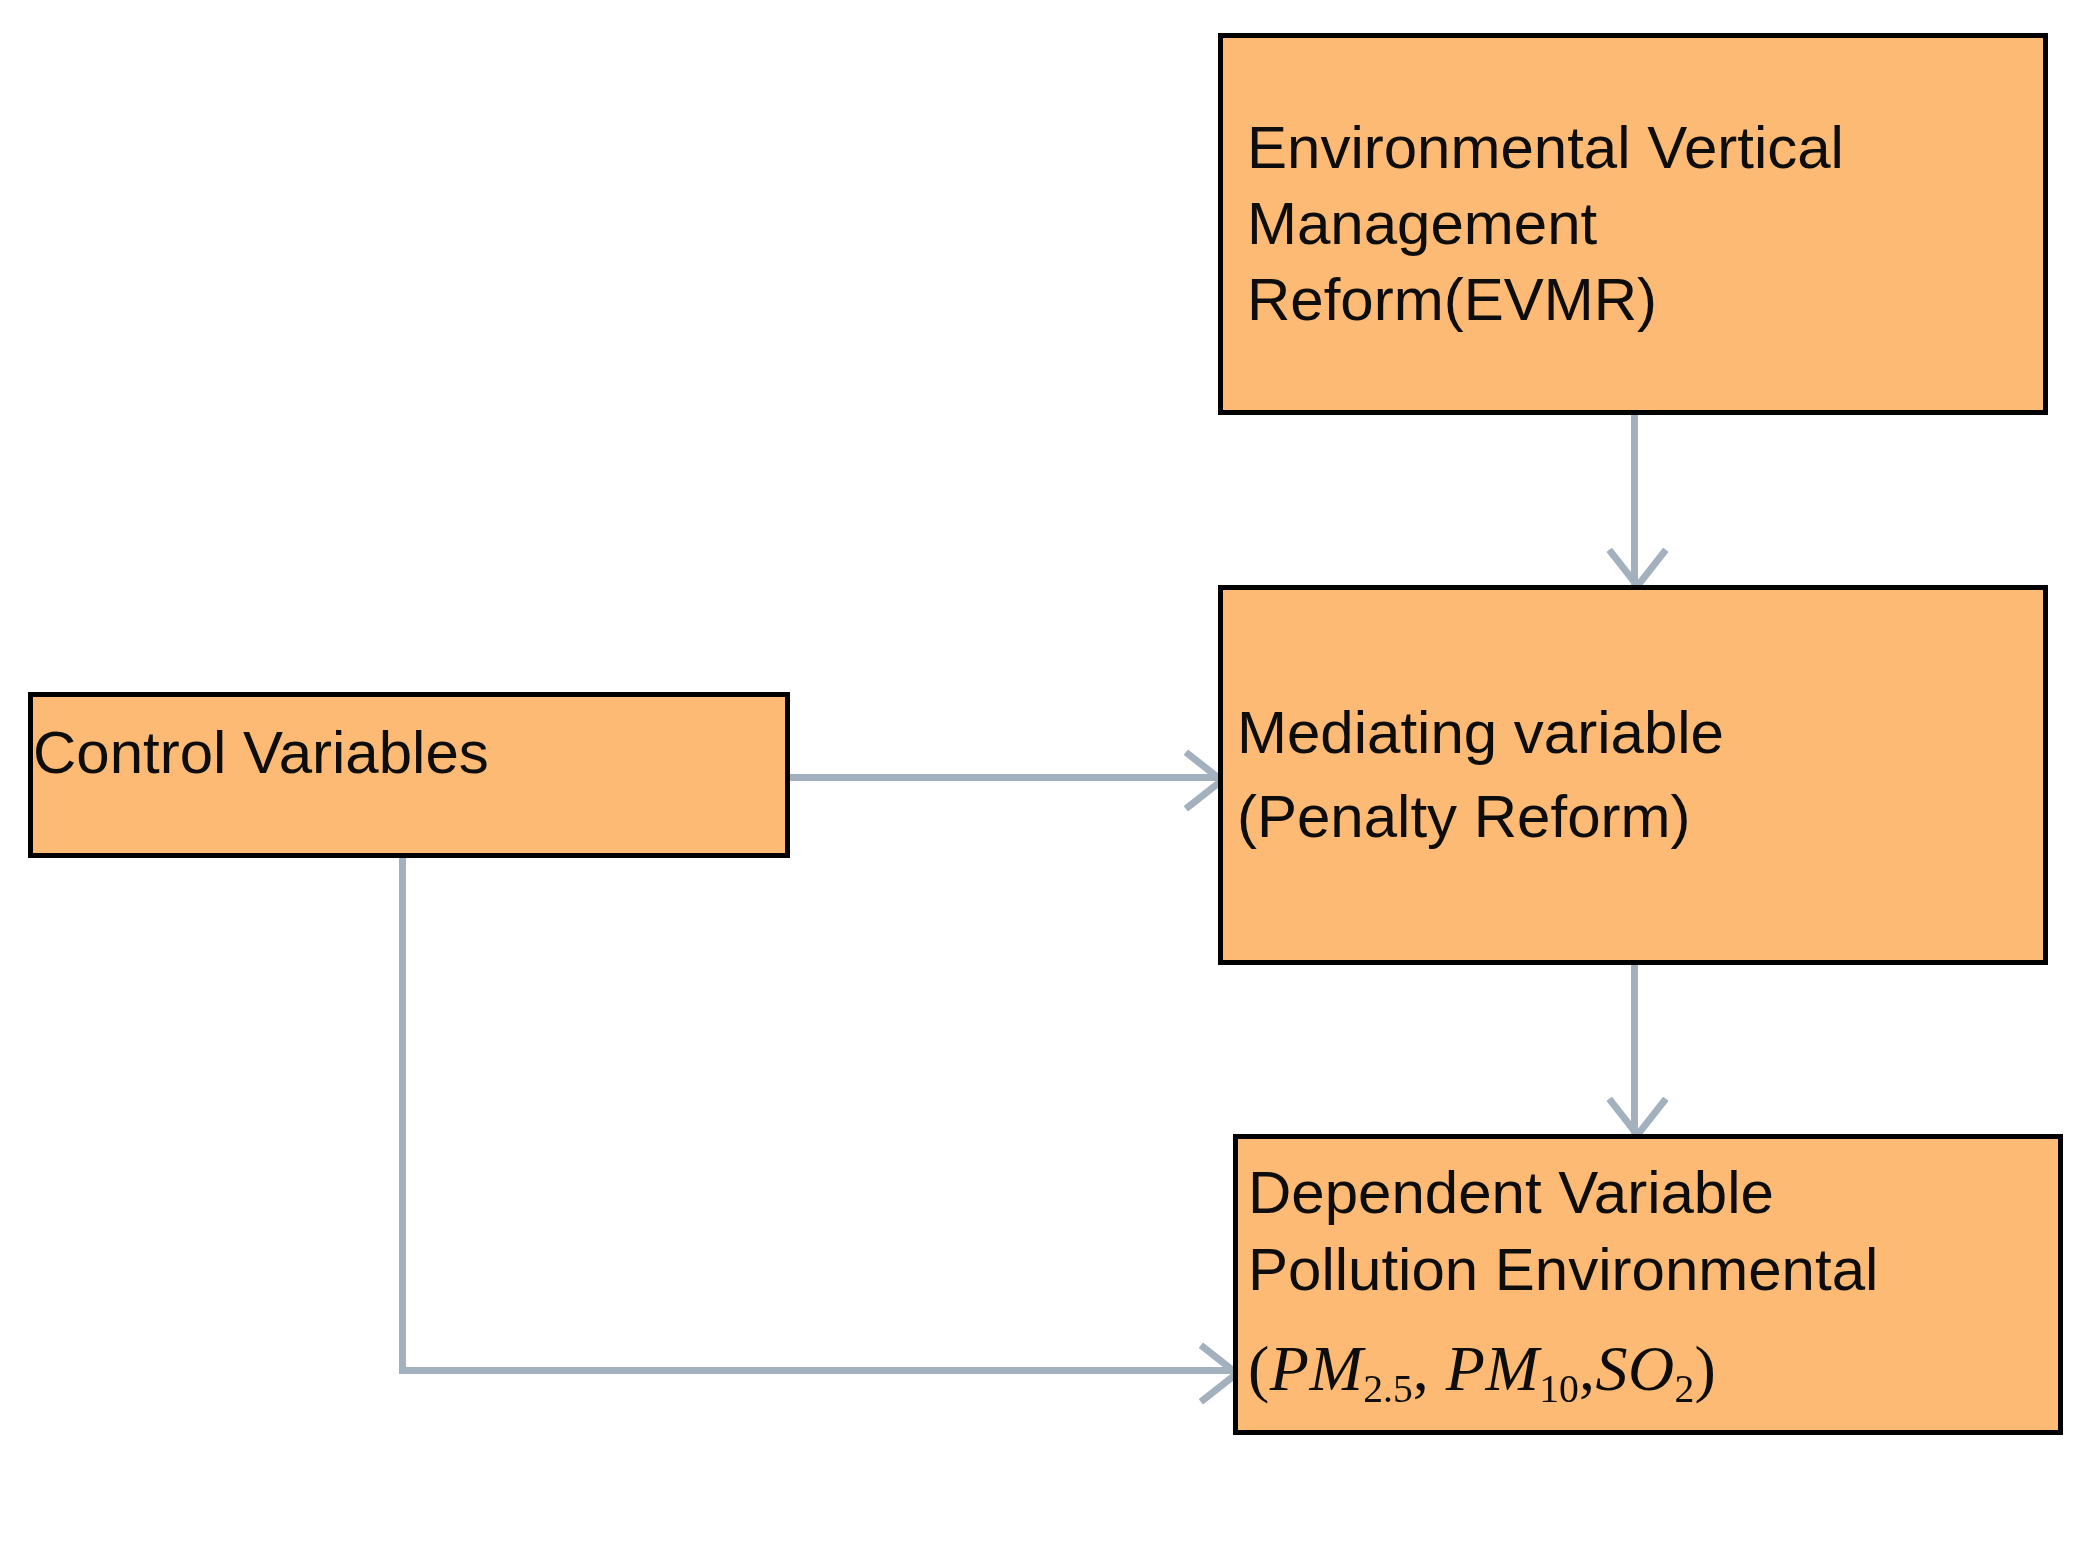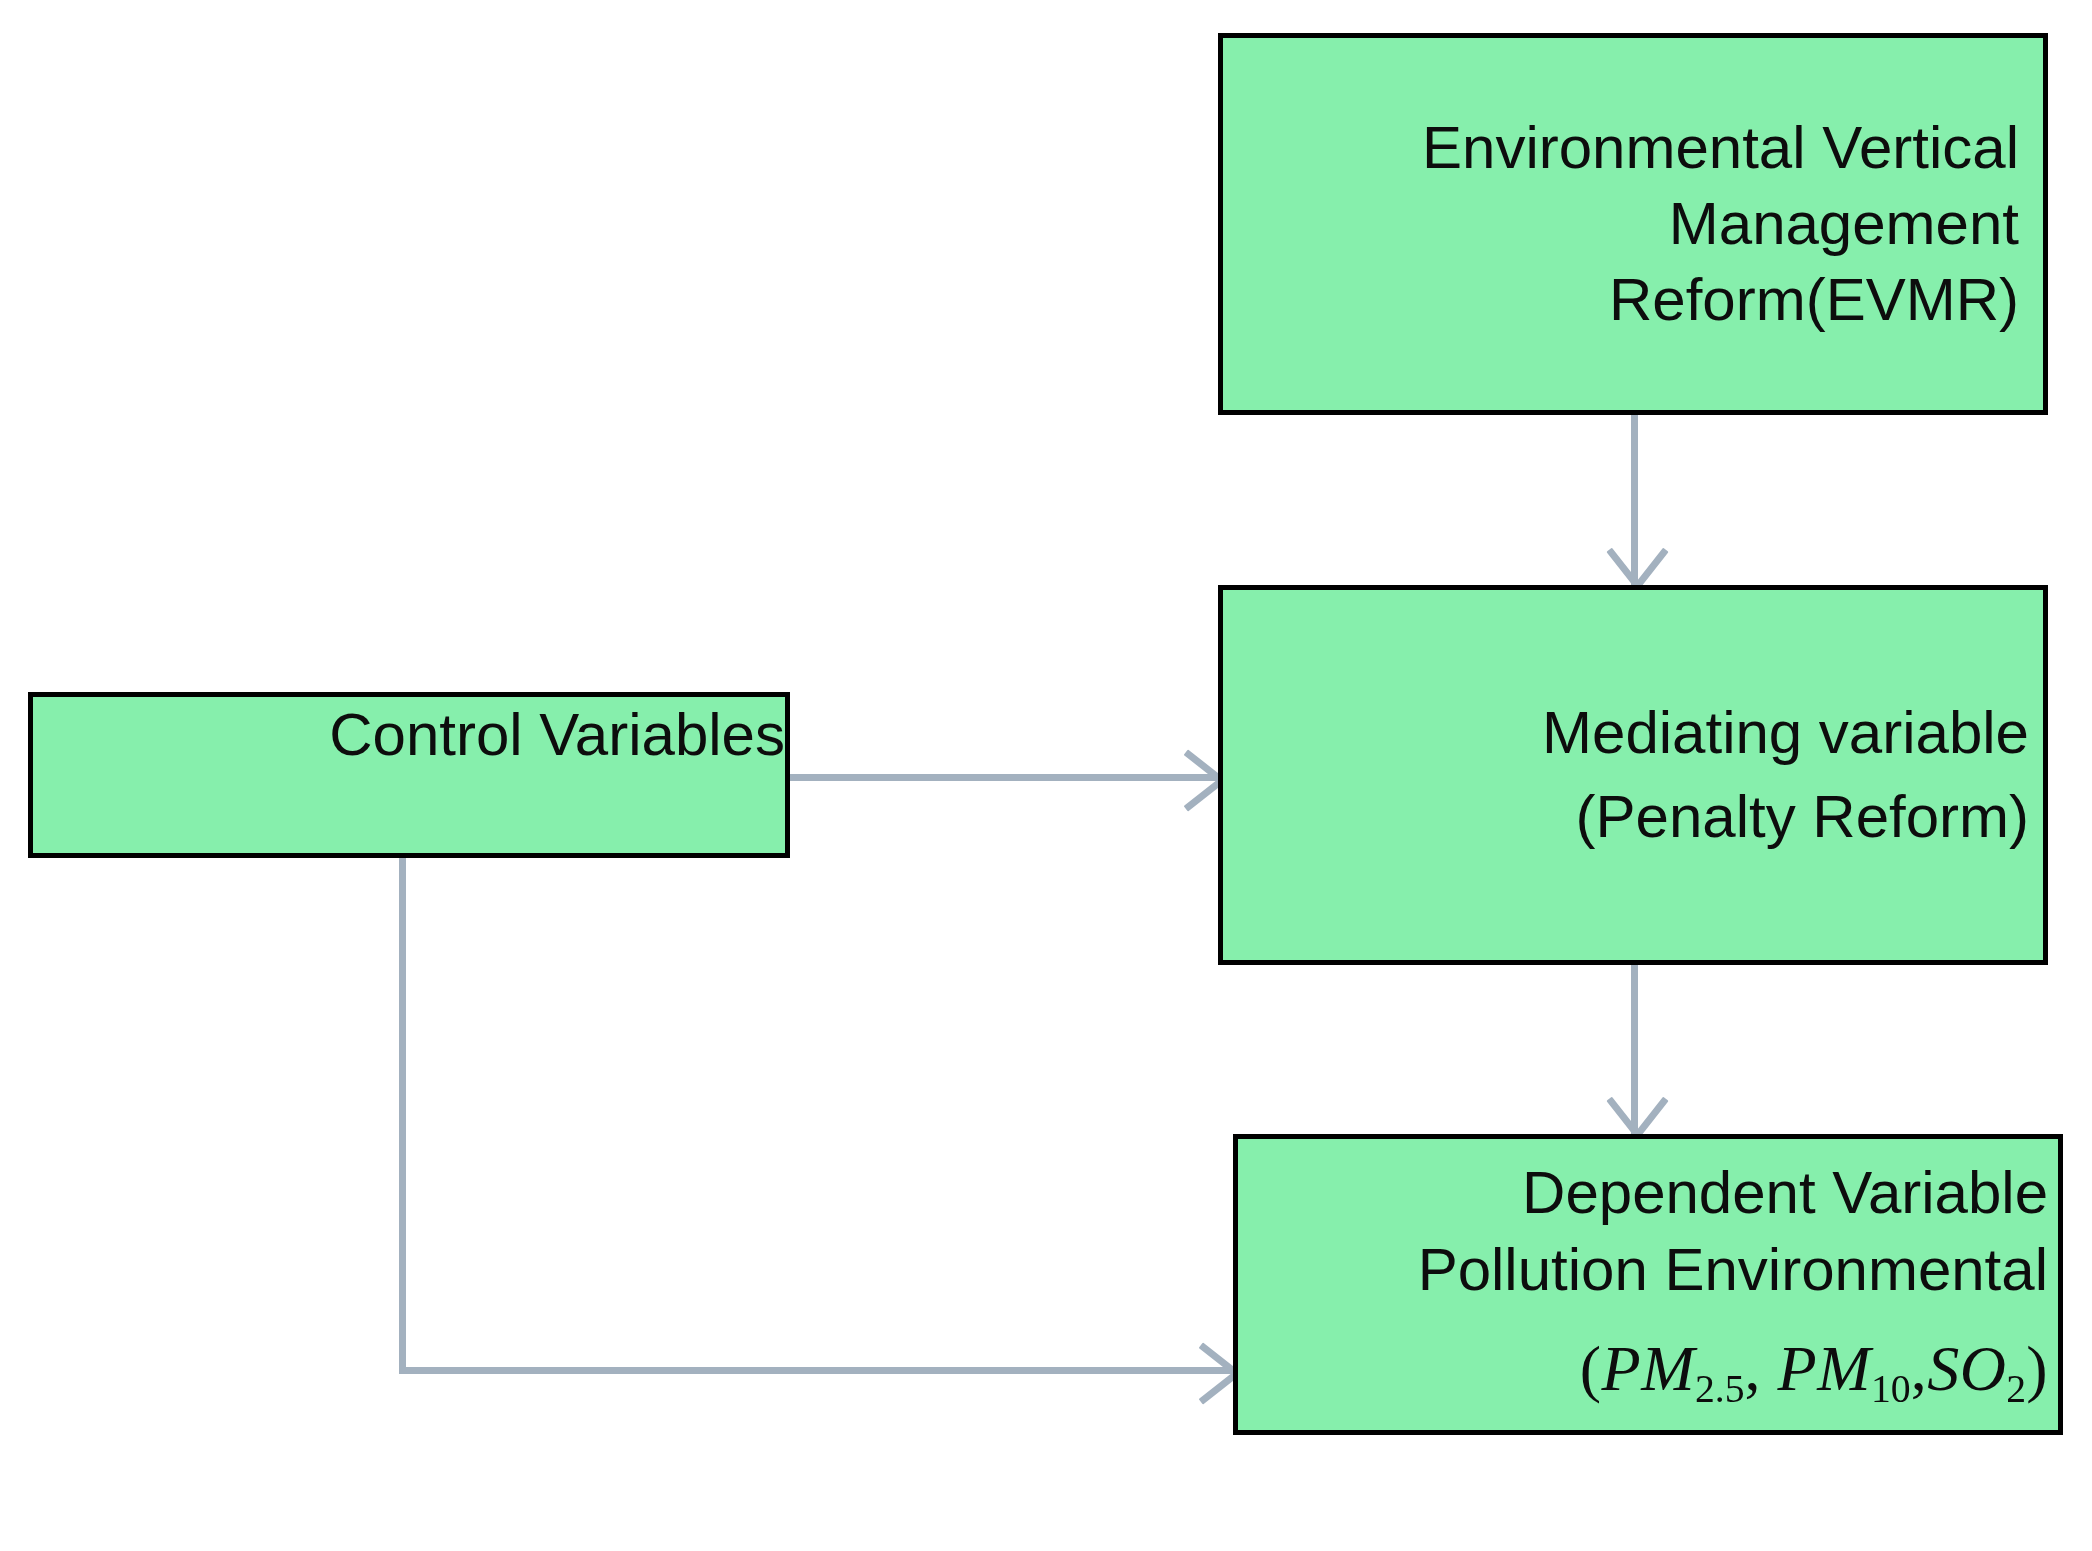--- a/index.html
+++ b/index.html
@@ -12,24 +12,24 @@
     width: 2092px;
     height: 1551px;
     background: #ffffff;
     overflow: hidden;
     font-family: "Liberation Sans", sans-serif;
   }
   .node {
     position: absolute;
     box-sizing: border-box;
     border: 5px solid #000000;
-    background: #86efac;
+    background: #fdba74;
     display: flex;
     flex-direction: column;
-    align-items: flex-end;
+    align-items: flex-start;
     color: #0d0d0d;
     text-align: center;
     z-index: 3;
   }
   .node .line {
     display: block;
     white-space: nowrap;
   }
   
   #node-evmr {
@@ -67,20 +67,21 @@
   }
   
   #node-control {
     left: 28px;
     top: 692px;
     width: 762px;
     height: 166px;
     justify-content: flex-start;
     font-size: 60px;
     line-height: 1.25;
+    padding-top: 18px;
   }
   
   .formula {
     font-family: "Liberation Serif", "DejaVu Serif", serif;
     font-style: italic;
     font-size: 64px;
     letter-spacing: 0.5px;
     margin-top: 20px;
   }
   .formula sub {

